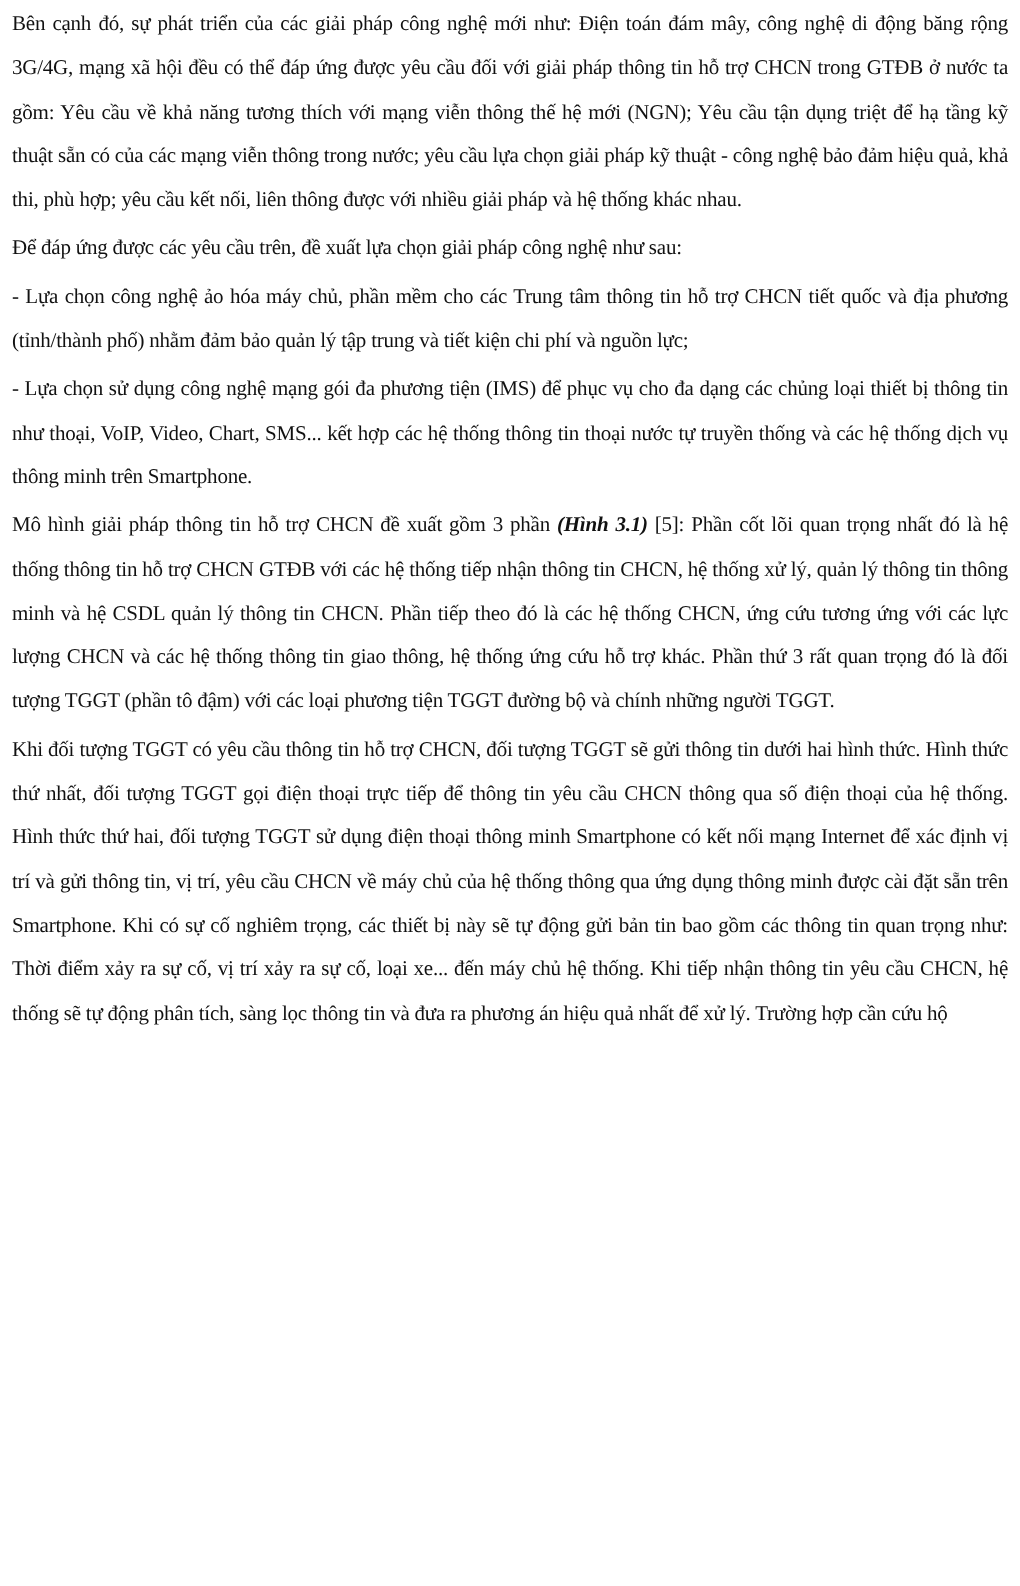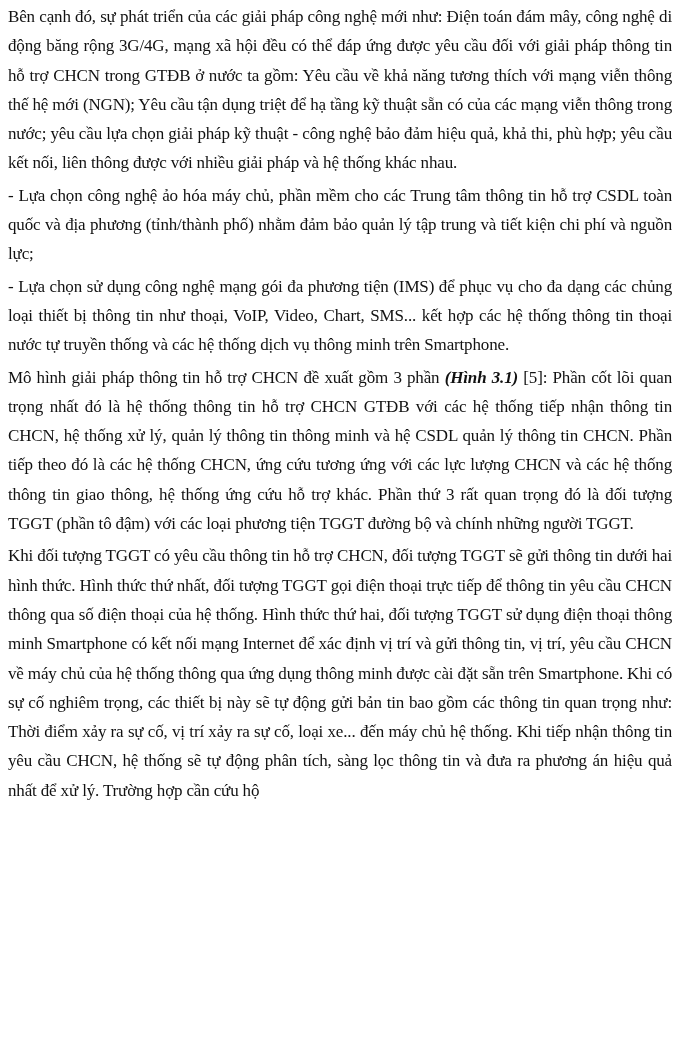--- a/index.html
+++ b/index.html
@@ -4,29 +4,30 @@
 <style>
   html, body { margin: 0; padding: 0; background: #ffffff; }
   body {
     width: 680px; height: 1057px; overflow: hidden;
     font-family: "Liberation Serif", "DejaVu Serif", serif;
     color: #111;
   }
   .page { padding: 2px 8px 0 8px; }
   .para {
     margin: 0 0 3px 0;
-    font-size: 17px;
+    font-size: 14px;
     line-height: 29.3px;
     text-align: justify;
     letter-spacing: -0.15px;
   }
   .ital { font-style: italic; font-weight: bold; }
 </style>
 </head>
 <body>
 
 <div class="page">
   <p class="para">Bên cạnh đó, sự phát triển của các giải pháp công nghệ mới như: Điện toán đám mây, công nghệ di động băng rộng 3G/4G, mạng xã hội đều có thể đáp ứng được yêu cầu đối với giải pháp thông tin hỗ trợ CHCN trong GTĐB ở nước ta gồm: Yêu cầu về khả năng tương thích với mạng viễn thông thế hệ mới (NGN); Yêu cầu tận dụng triệt để hạ tầng kỹ thuật sẵn có của các mạng viễn thông trong nước; yêu cầu lựa chọn giải pháp kỹ thuật - công nghệ bảo đảm hiệu quả, khả thi, phù hợp; yêu cầu kết nối, liên thông được với nhiều giải pháp và hệ thống khác nhau.</p>
-  <p class="para">- Lựa chọn công nghệ ảo hóa máy chủ, phần mềm cho các Trung tâm thông tin hỗ trợ CSDL toàn quốc và địa phương (tỉnh/thành phố) nhằm đảm bảo quản lý tập trung và tiết kiện chi phí và nguồn lực;</p>
+  <p class="para">Để đáp ứng được các yêu cầu trên, đề xuất lựa chọn giải pháp công nghệ như sau:</p>
+  <p class="para">- Lựa chọn công nghệ ảo hóa máy chủ, phần mềm cho các Trung tâm thông tin hỗ trợ CHCN tiết quốc và địa phương (tỉnh/thành phố) nhằm đảm bảo quản lý tập trung và tiết kiện chi phí và nguồn lực;</p>
   <p class="para">- Lựa chọn sử dụng công nghệ mạng gói đa phương tiện (IMS) để phục vụ cho đa dạng các chủng loại thiết bị thông tin như thoại, VoIP, Video, Chart, SMS... kết hợp các hệ thống thông tin thoại nước tự truyền thống và các hệ thống dịch vụ thông minh trên Smartphone.</p>
   <p class="para"><span>Mô hình giải pháp thông tin hỗ trợ CHCN đề xuất gồm 3 phần </span><span class="ital">(Hình 3.1)</span><span> [5]: Phần cốt lõi quan trọng nhất đó là hệ thống thông tin hỗ trợ CHCN GTĐB với các hệ thống tiếp nhận thông tin CHCN, hệ thống xử lý, quản lý thông tin thông minh và hệ CSDL quản lý thông tin CHCN. Phần tiếp theo đó là các hệ thống CHCN, ứng cứu tương ứng với các lực lượng CHCN và các hệ thống thông tin giao thông, hệ thống ứng cứu hỗ trợ khác. Phần thứ 3 rất quan trọng đó là đối tượng TGGT (phần tô đậm) với các loại phương tiện TGGT đường bộ và chính những người TGGT.</span></p>
   <p class="para">Khi đối tượng TGGT có yêu cầu thông tin hỗ trợ CHCN, đối tượng TGGT sẽ gửi thông tin dưới hai hình thức. Hình thức thứ nhất, đối tượng TGGT gọi điện thoại trực tiếp để thông tin yêu cầu CHCN thông qua số điện thoại của hệ thống. Hình thức thứ hai, đối tượng TGGT sử dụng điện thoại thông minh Smartphone có kết nối mạng Internet để xác định vị trí và gửi thông tin, vị trí, yêu cầu CHCN về máy chủ của hệ thống thông qua ứng dụng thông minh được cài đặt sẵn trên Smartphone. Khi có sự cố nghiêm trọng, các thiết bị này sẽ tự động gửi bản tin bao gồm các thông tin quan trọng như: Thời điểm xảy ra sự cố, vị trí xảy ra sự cố, loại xe... đến máy chủ hệ thống. Khi tiếp nhận thông tin yêu cầu CHCN, hệ thống sẽ tự động phân tích, sàng lọc thông tin và đưa ra phương án hiệu quả nhất để xử lý. Trường hợp cần cứu hộ</p>
 </div>
 
 </body></html>

